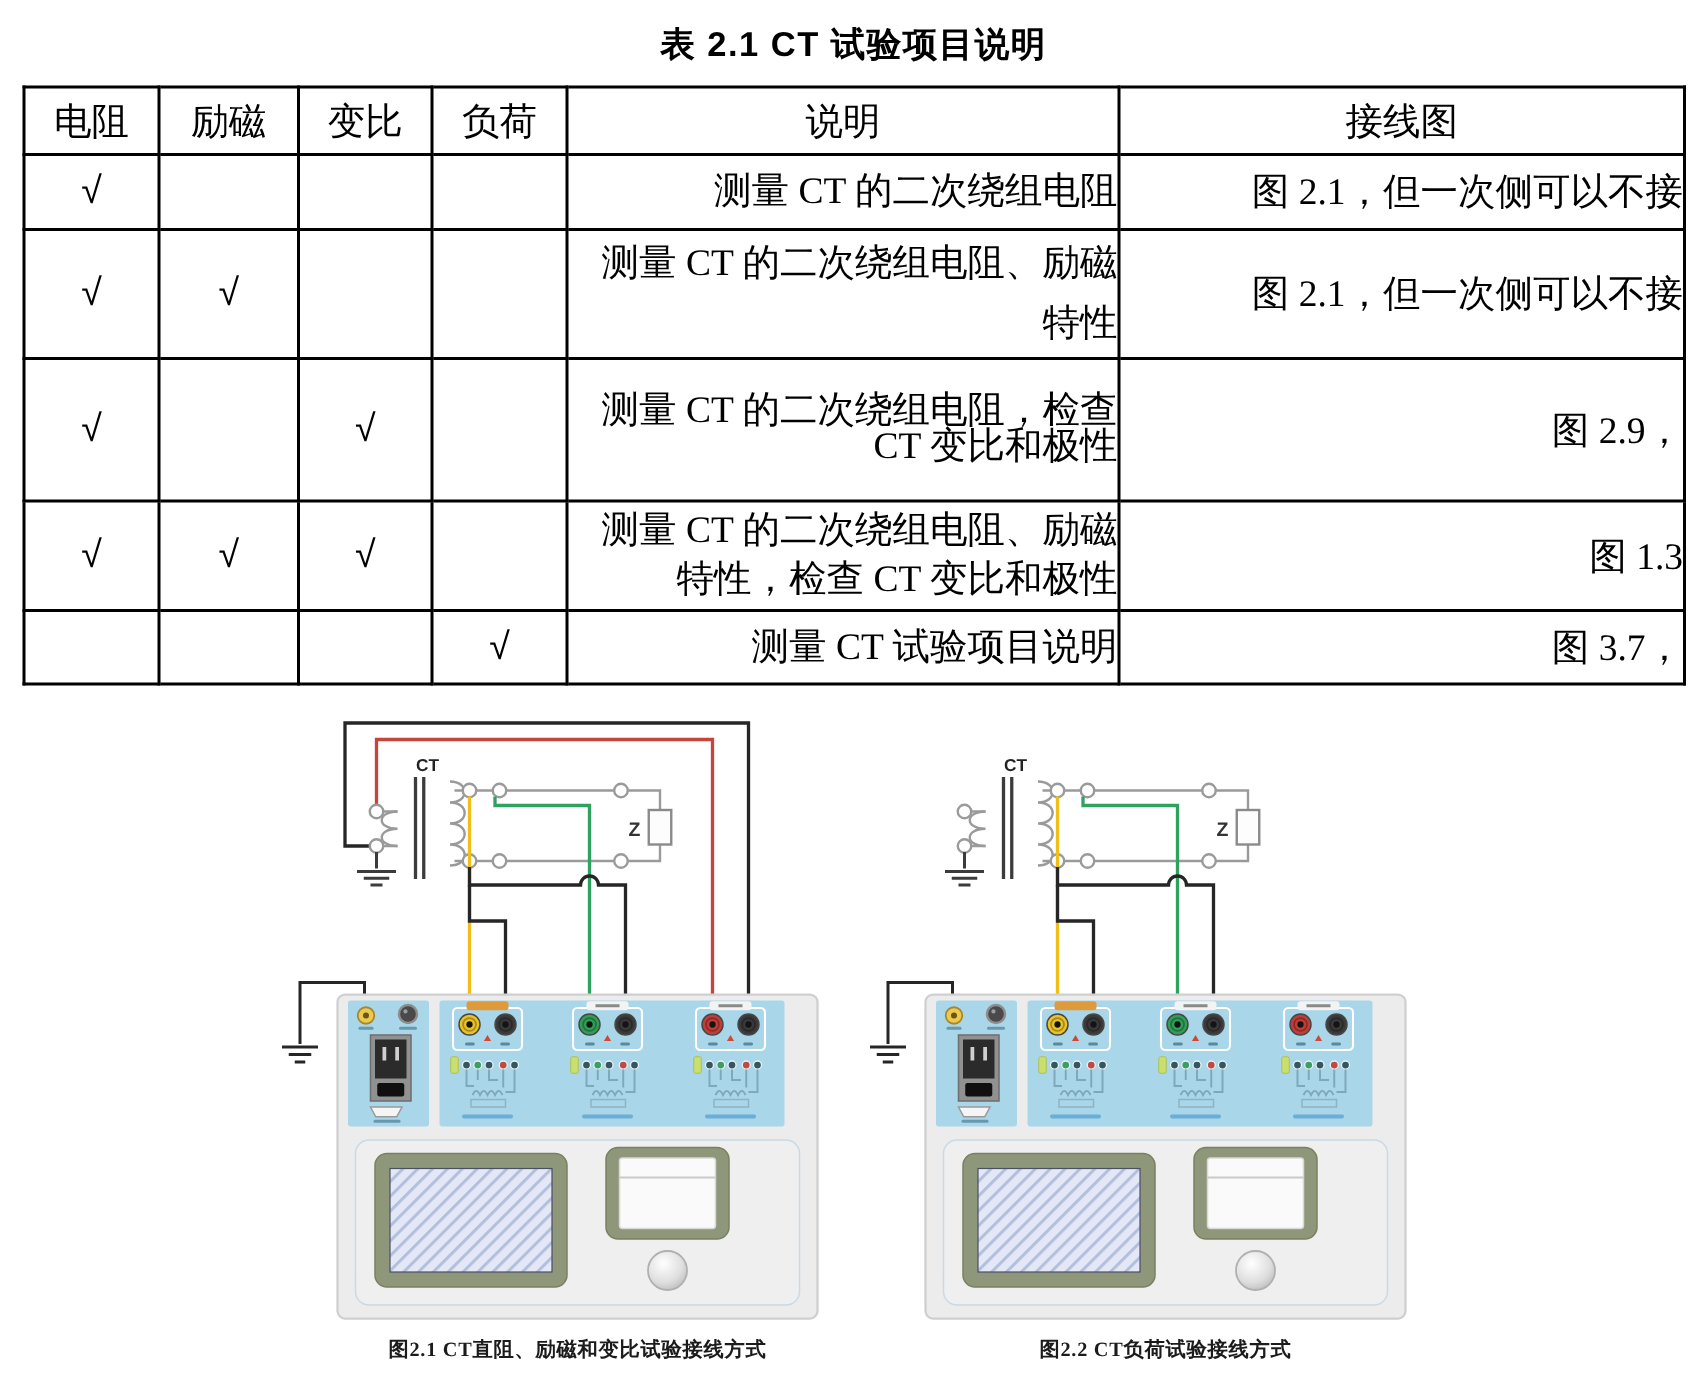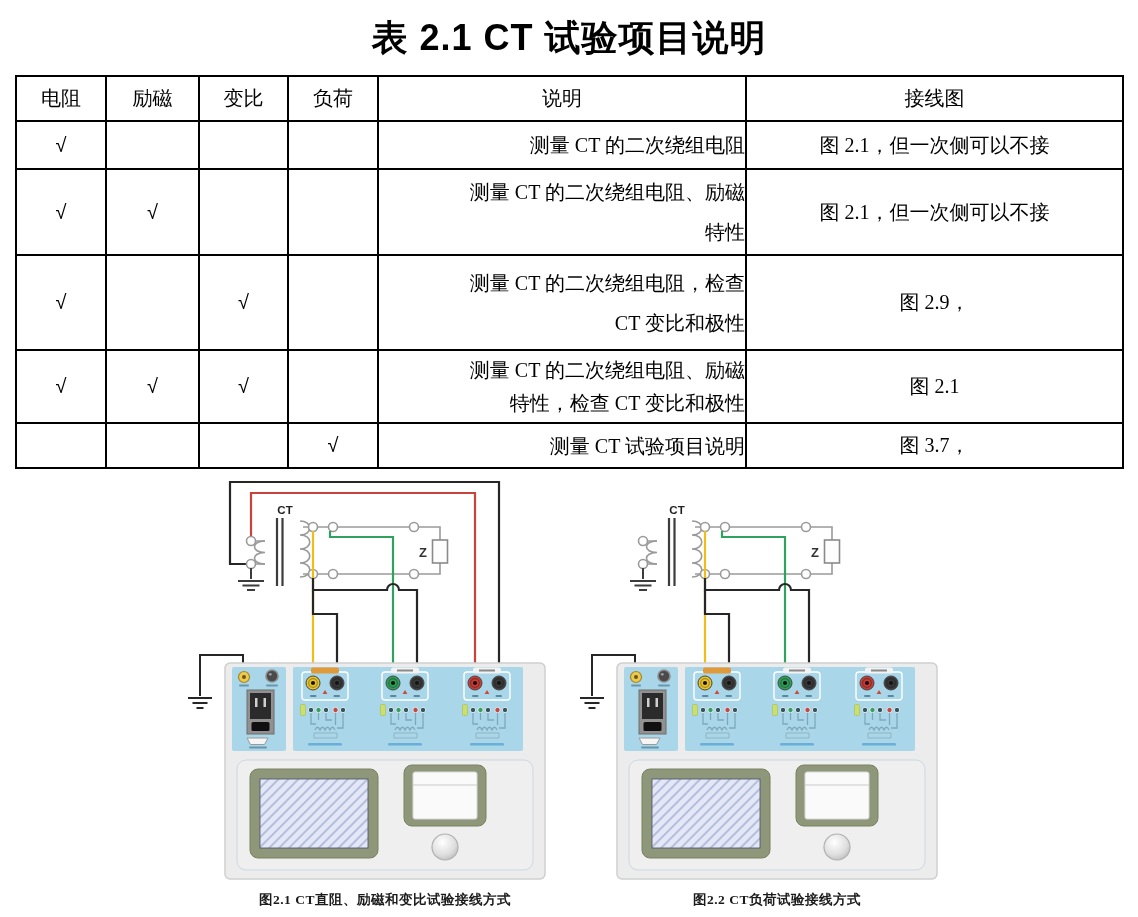--- a/index.html
+++ b/index.html
@@ -1,30 +1,30 @@
 <!DOCTYPE html>
 <html><head>
 <meta charset="utf-8">
 <style>
   html,body{margin:0;padding:0;}
   body{width:1138px;height:917px;background:#ffffff;position:relative;overflow:hidden;
        font-family:"Liberation Serif",serif;color:#000;}
-  .title{width:1138px;text-align:center;font-weight:bold;font-size:36px;
+  .title{width:1138px;text-align:center;font-weight:bold;font-size:23px;
          margin:0;padding-top:14px;padding-bottom:12px;
          font-family:"Liberation Sans",sans-serif;letter-spacing:1px;}
   table.ct{border-collapse:collapse;table-layout:fixed;margin-left:15px;width:1107px;
            position:relative;z-index:2;background:#fff;}
-  table.ct th,table.ct td{border:2px solid #000;font-size:20px;padding:0;vertical-align:middle;}
+  table.ct th,table.ct td{border:2px solid #000;font-size:25px;padding:0;vertical-align:middle;}
   table.ct th{font-weight:normal;height:43px;text-align:center;}
   td.check{text-align:center;font-size:21px;font-family:"Liberation Sans",sans-serif;}
   td.desc{text-align:right;padding:4px 8px 4px 12px;white-space:pre-line;line-height:1.9;}
-  td.diag{text-align:center;padding-left:12px;}
+  td.diag{text-align:right;padding-left:12px;}
   tr.r1{height:48px}tr.r2{height:86px}tr.r3{height:95px}tr.r4{height:73px}tr.r5{height:45px}
   tr.r2 td.desc{line-height:40px}
-  tr.r3 td.desc{line-height:40px}
+  tr.r3 td.desc{line-height:24px}
   tr.r4 td.desc{line-height:33px}
   svg.fig{position:absolute;left:0;top:0;width:1138px;height:917px;z-index:1;}
   .cap{font-family:"Liberation Serif",serif;font-weight:bold;font-size:13.5px;fill:#1b1b1b;letter-spacing:0.5px;}
   .ctlab{font-family:"Liberation Sans",sans-serif;font-weight:bold;font-size:11.5px;fill:#222;}
   .zlab{font-family:"Liberation Sans",sans-serif;font-weight:bold;font-size:13px;fill:#333;}
 </style>
 </head>
 <body>
 
 <h1 class="title">表 2.1  CT 试验项目说明</h1>
@@ -75,21 +75,21 @@
 CT 变比和极性</td>
       <td class="diag">图 2.9，</td>
     </tr>
     <tr class="r4">
       <td class="check">√</td>
       <td class="check">√</td>
       <td class="check">√</td>
       <td class="check"></td>
       <td class="desc">测量 CT 的二次绕组电阻、励磁
 特性，检查 CT 变比和极性</td>
-      <td class="diag">图 2.1</td>
+      <td class="diag">图 1.3</td>
     </tr>
     <tr class="r5">
       <td class="check"></td>
       <td class="check"></td>
       <td class="check"></td>
       <td class="check">√</td>
       <td class="desc">测量 CT 试验项目说明</td>
       <td class="diag">图 3.7，</td>
     </tr>
   </tbody>

